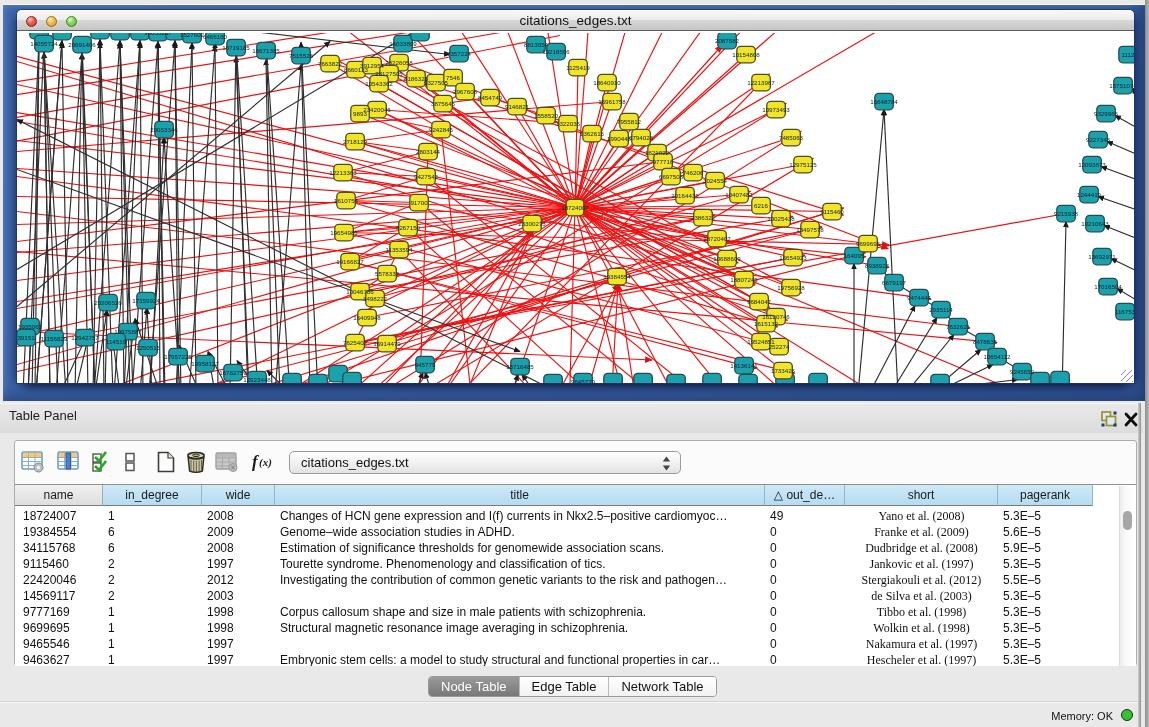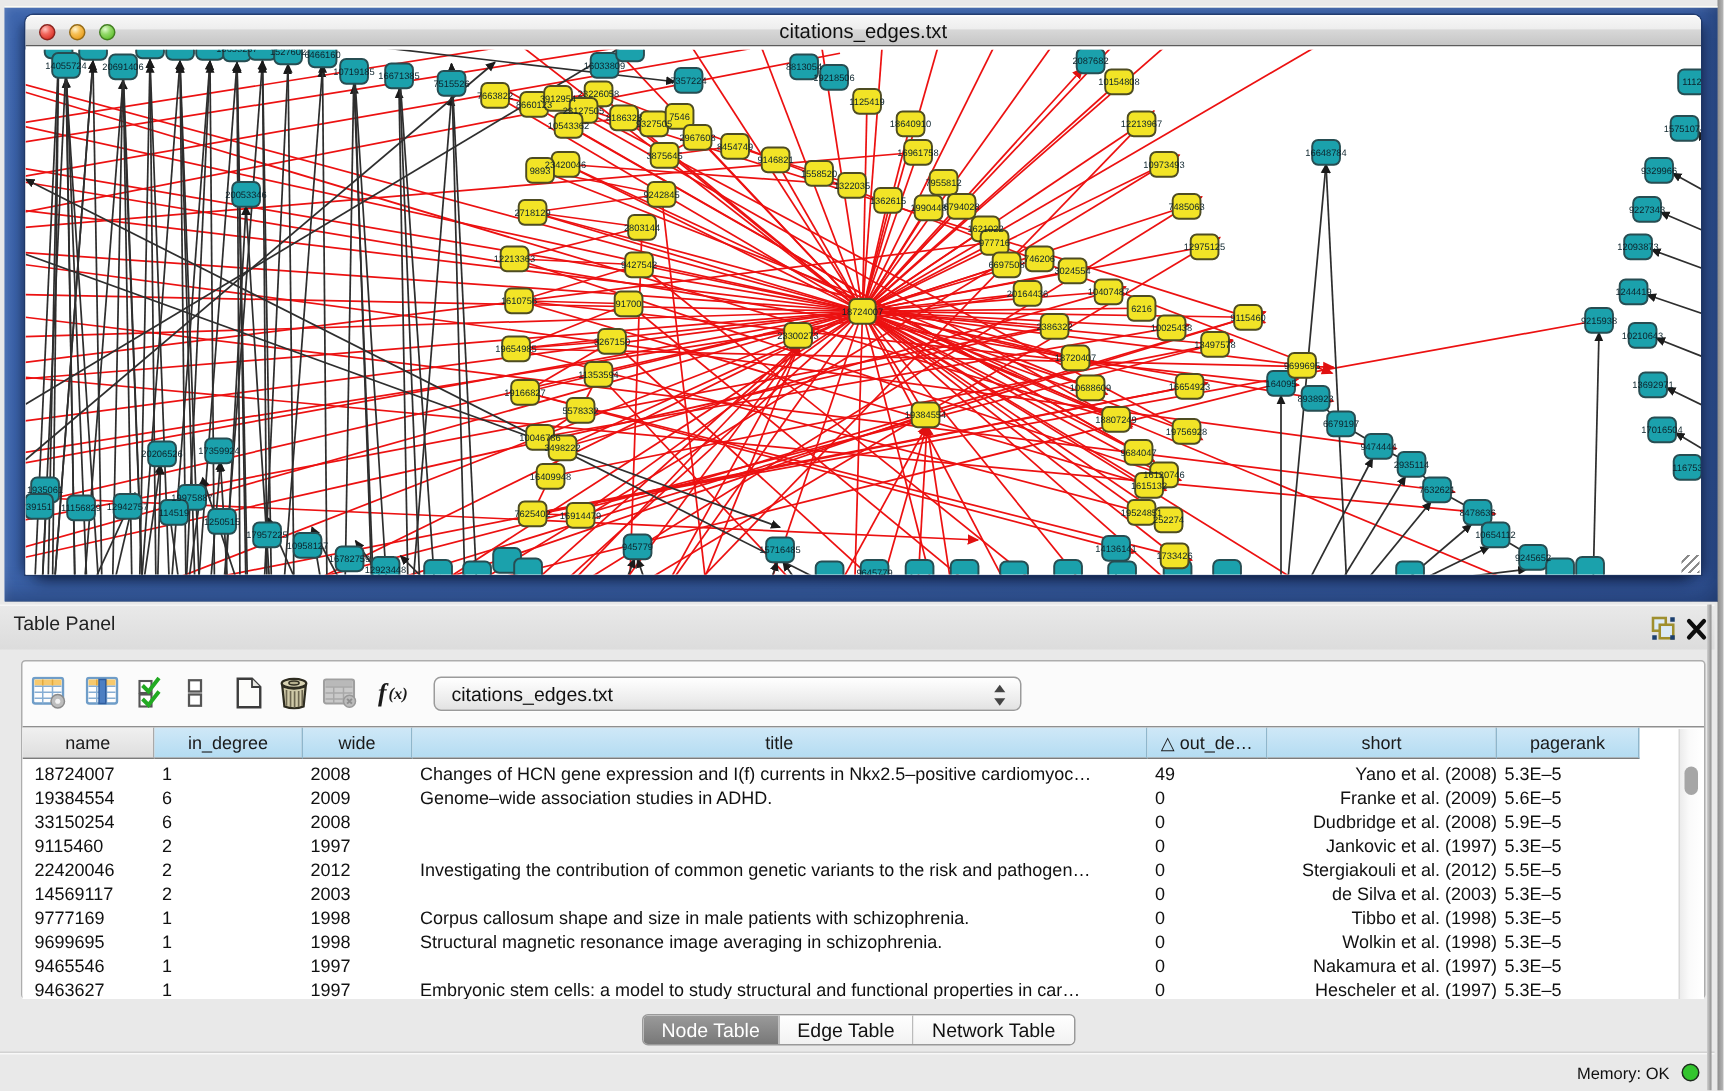--- a/index.html
+++ b/index.html
@@ -46,21 +46,21 @@
 #combo .ct { position:absolute; left:11px; top:3px; font-size:13px; color:#111; }
 
 #tbl { position:absolute; left:0; top:43px; width:1121px; height:182px; background:#fff; border-top:1px solid #8f8f8f; overflow:hidden; }
 #thead { position:absolute; left:0; top:0; width:1104px; height:21px; font-size:12px; color:#1a1a1a; }
 #thead .h { position:absolute; top:0; height:21px; line-height:21px; text-align:center;
   background:linear-gradient(#cfe8f7,#b4dcf2); border-right:1px solid #8fb6cb; border-bottom:1px solid #7c7c7c; }
 #thead .h.gray { background:linear-gradient(#f0f0f0,#dedede); border-right:1px solid #a9a9a9; }
 #rows { position:absolute; left:0; top:23px; width:1104px; font-size:12px; color:#111; }
 .row { position:absolute; height:16px; line-height:16px; width:1104px; white-space:nowrap; }
 .c { position:absolute; overflow:hidden; text-overflow:ellipsis; }
-.cc { text-align:right; }
+.cc { text-align:center;font-family:Liberation Serif, serif; }
 
 #sb { position:absolute; right:1px; top:1px; width:16px; height:180px; background:linear-gradient(to right,#ececec,#fafafa 40%,#ffffff); border-left:1px solid #d8d8d8;}
 #sb .thumb { position:absolute; left:3px; top:25px; width:9px; height:19px; background:#a6a6a6; border-radius:5px; }
 
 #tabs { position:absolute; left:428px; top:676px; height:21px; display:flex;
   border:1px solid #9a9a9a; border-radius:4px; overflow:hidden; background:#fff; font-size:13px; }
 #tabs .tab { padding:0 12px; line-height:20px; color:#111; background:linear-gradient(#ffffff,#f2f2f2); }
 #tabs .tab.sel { background:linear-gradient(#9a9a9a,#787878); color:#fff; }
 #tabs .sep { width:1px; background:#bbb; }
 
@@ -756,31 +756,33 @@
           <div class="row" style="top:16px">
             <span class="c" style="left:8px;width:78px">19384554</span>
             <span class="c" style="left:93px;width:90px">6</span>
             <span class="c" style="left:192px;width:65px">2009</span>
             <span class="c" style="left:265px;width:484px">Genome–wide association studies in ADHD.</span>
             <span class="c" style="left:755px;width:73px">0</span>
             <span class="c cc" style="left:830px;width:153px">Franke et al. (2009)</span>
             <span class="c" style="left:988px;width:92px">5.6E–5</span>
           </div>
           <div class="row" style="top:32px">
-            <span class="c" style="left:8px;width:78px">33150254</span>
+            <span class="c" style="left:8px;width:78px">34115768</span>
             <span class="c" style="left:93px;width:90px">6</span>
             <span class="c" style="left:192px;width:65px">2008</span>
+            <span class="c" style="left:265px;width:484px">Estimation of significance thresholds for genomewide association scans.</span>
             <span class="c" style="left:755px;width:73px">0</span>
             <span class="c cc" style="left:830px;width:153px">Dudbridge et al. (2008)</span>
             <span class="c" style="left:988px;width:92px">5.9E–5</span>
           </div>
           <div class="row" style="top:48px">
             <span class="c" style="left:8px;width:78px">9115460</span>
             <span class="c" style="left:93px;width:90px">2</span>
             <span class="c" style="left:192px;width:65px">1997</span>
+            <span class="c" style="left:265px;width:484px">Tourette syndrome. Phenomenology and classification of tics.</span>
             <span class="c" style="left:755px;width:73px">0</span>
             <span class="c cc" style="left:830px;width:153px">Jankovic et al. (1997)</span>
             <span class="c" style="left:988px;width:92px">5.3E–5</span>
           </div>
           <div class="row" style="top:64px">
             <span class="c" style="left:8px;width:78px">22420046</span>
             <span class="c" style="left:93px;width:90px">2</span>
             <span class="c" style="left:192px;width:65px">2012</span>
             <span class="c" style="left:265px;width:484px">Investigating the contribution of common genetic variants to the risk and pathogen…</span>
             <span class="c" style="left:755px;width:73px">0</span>

